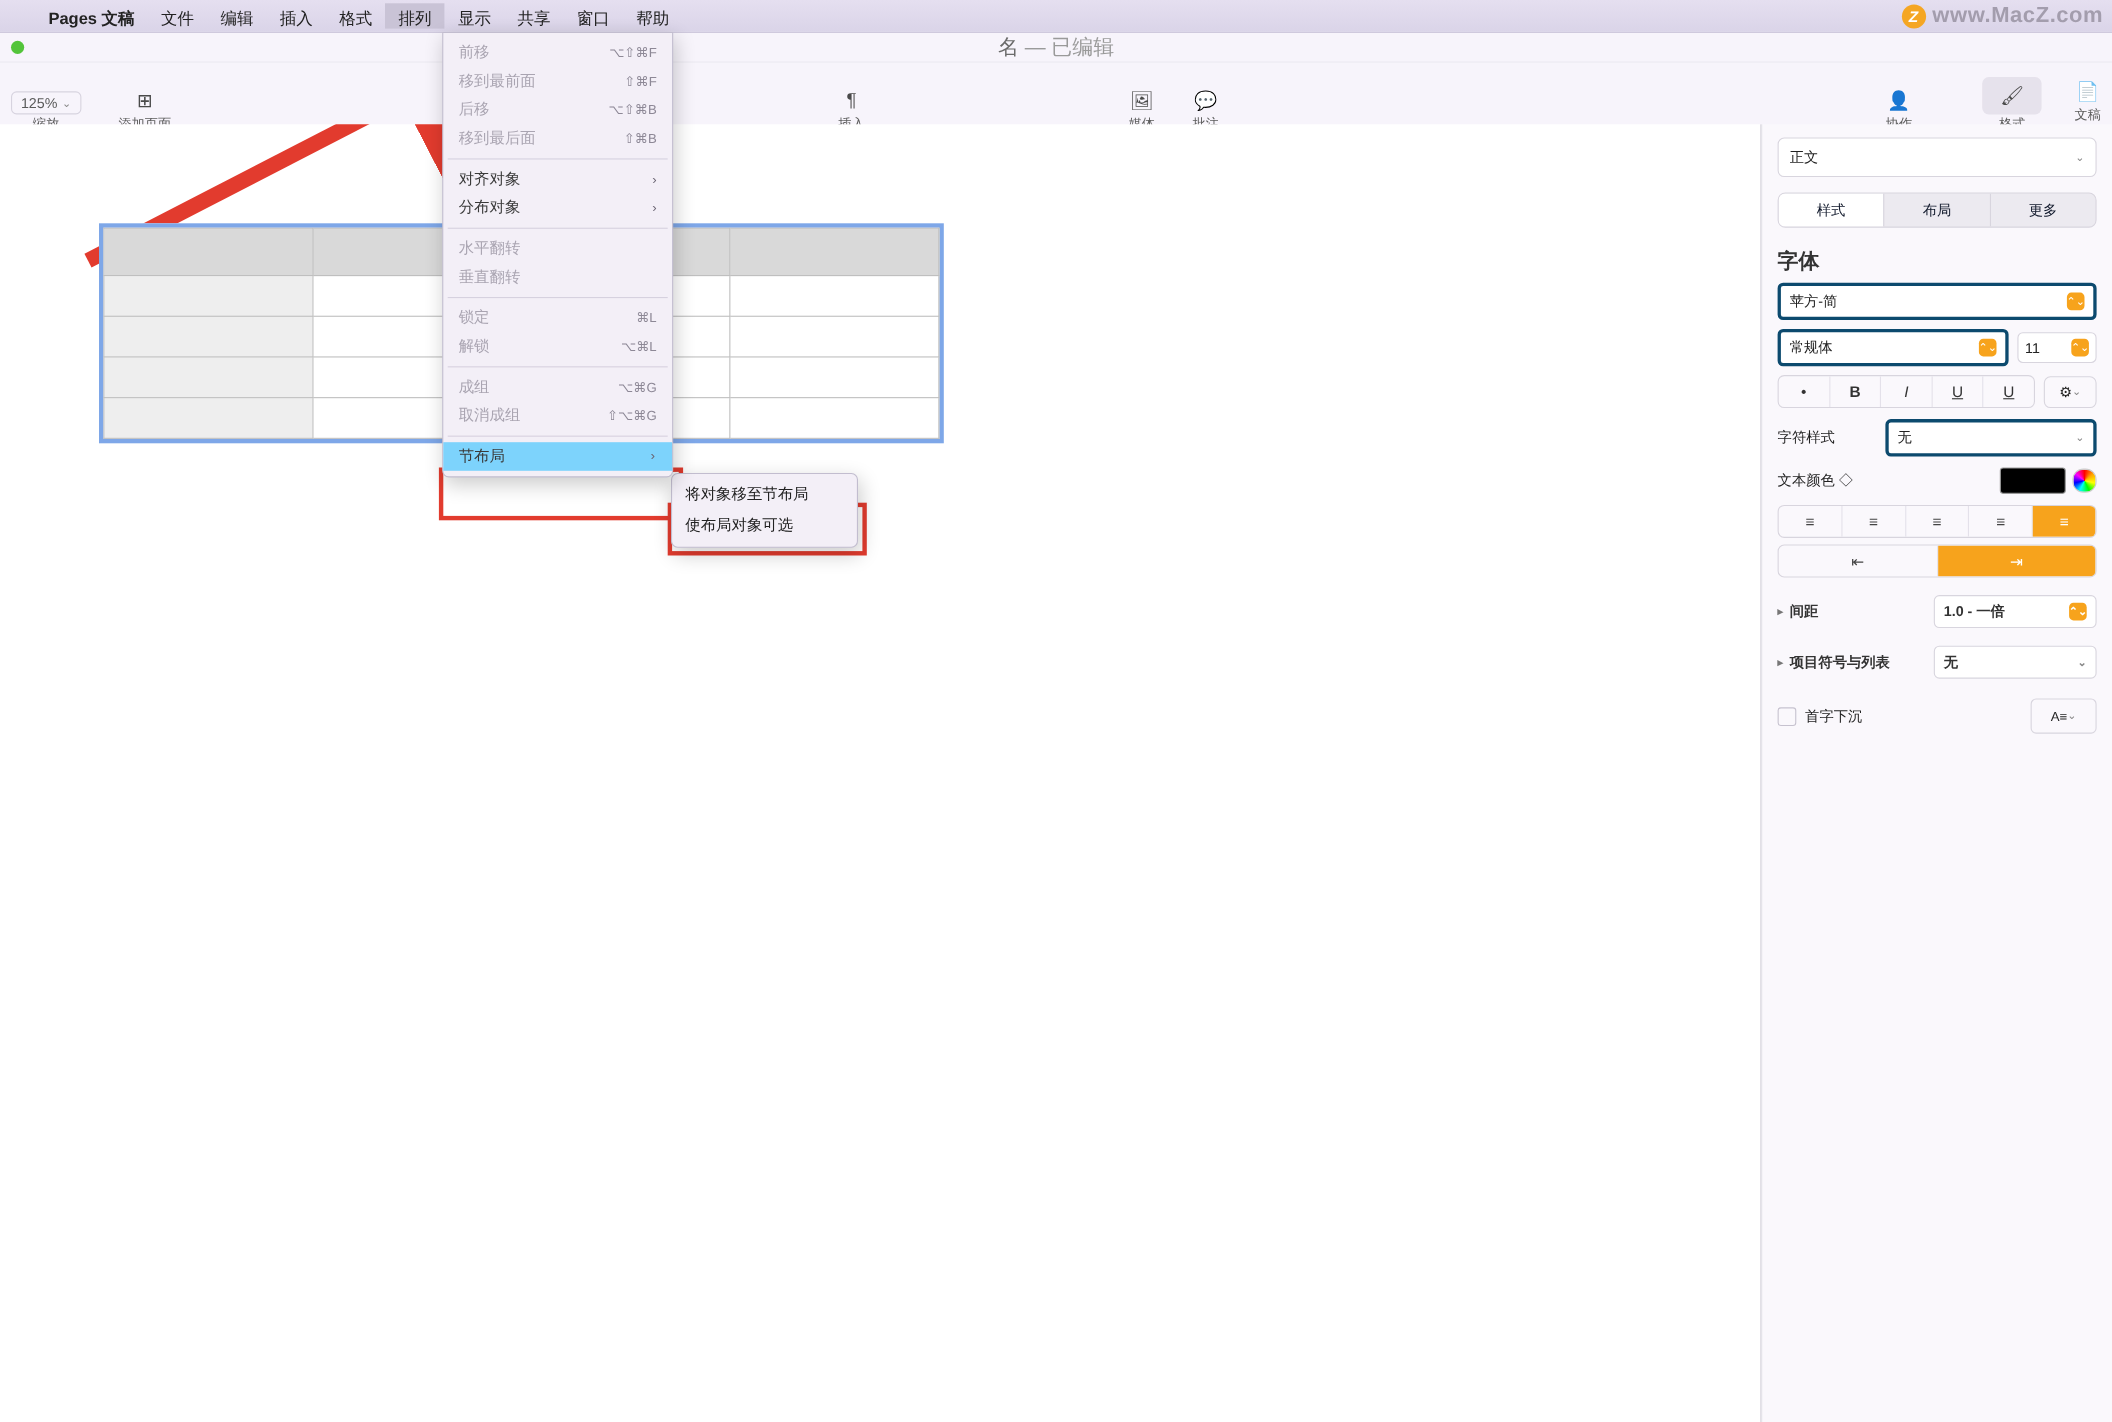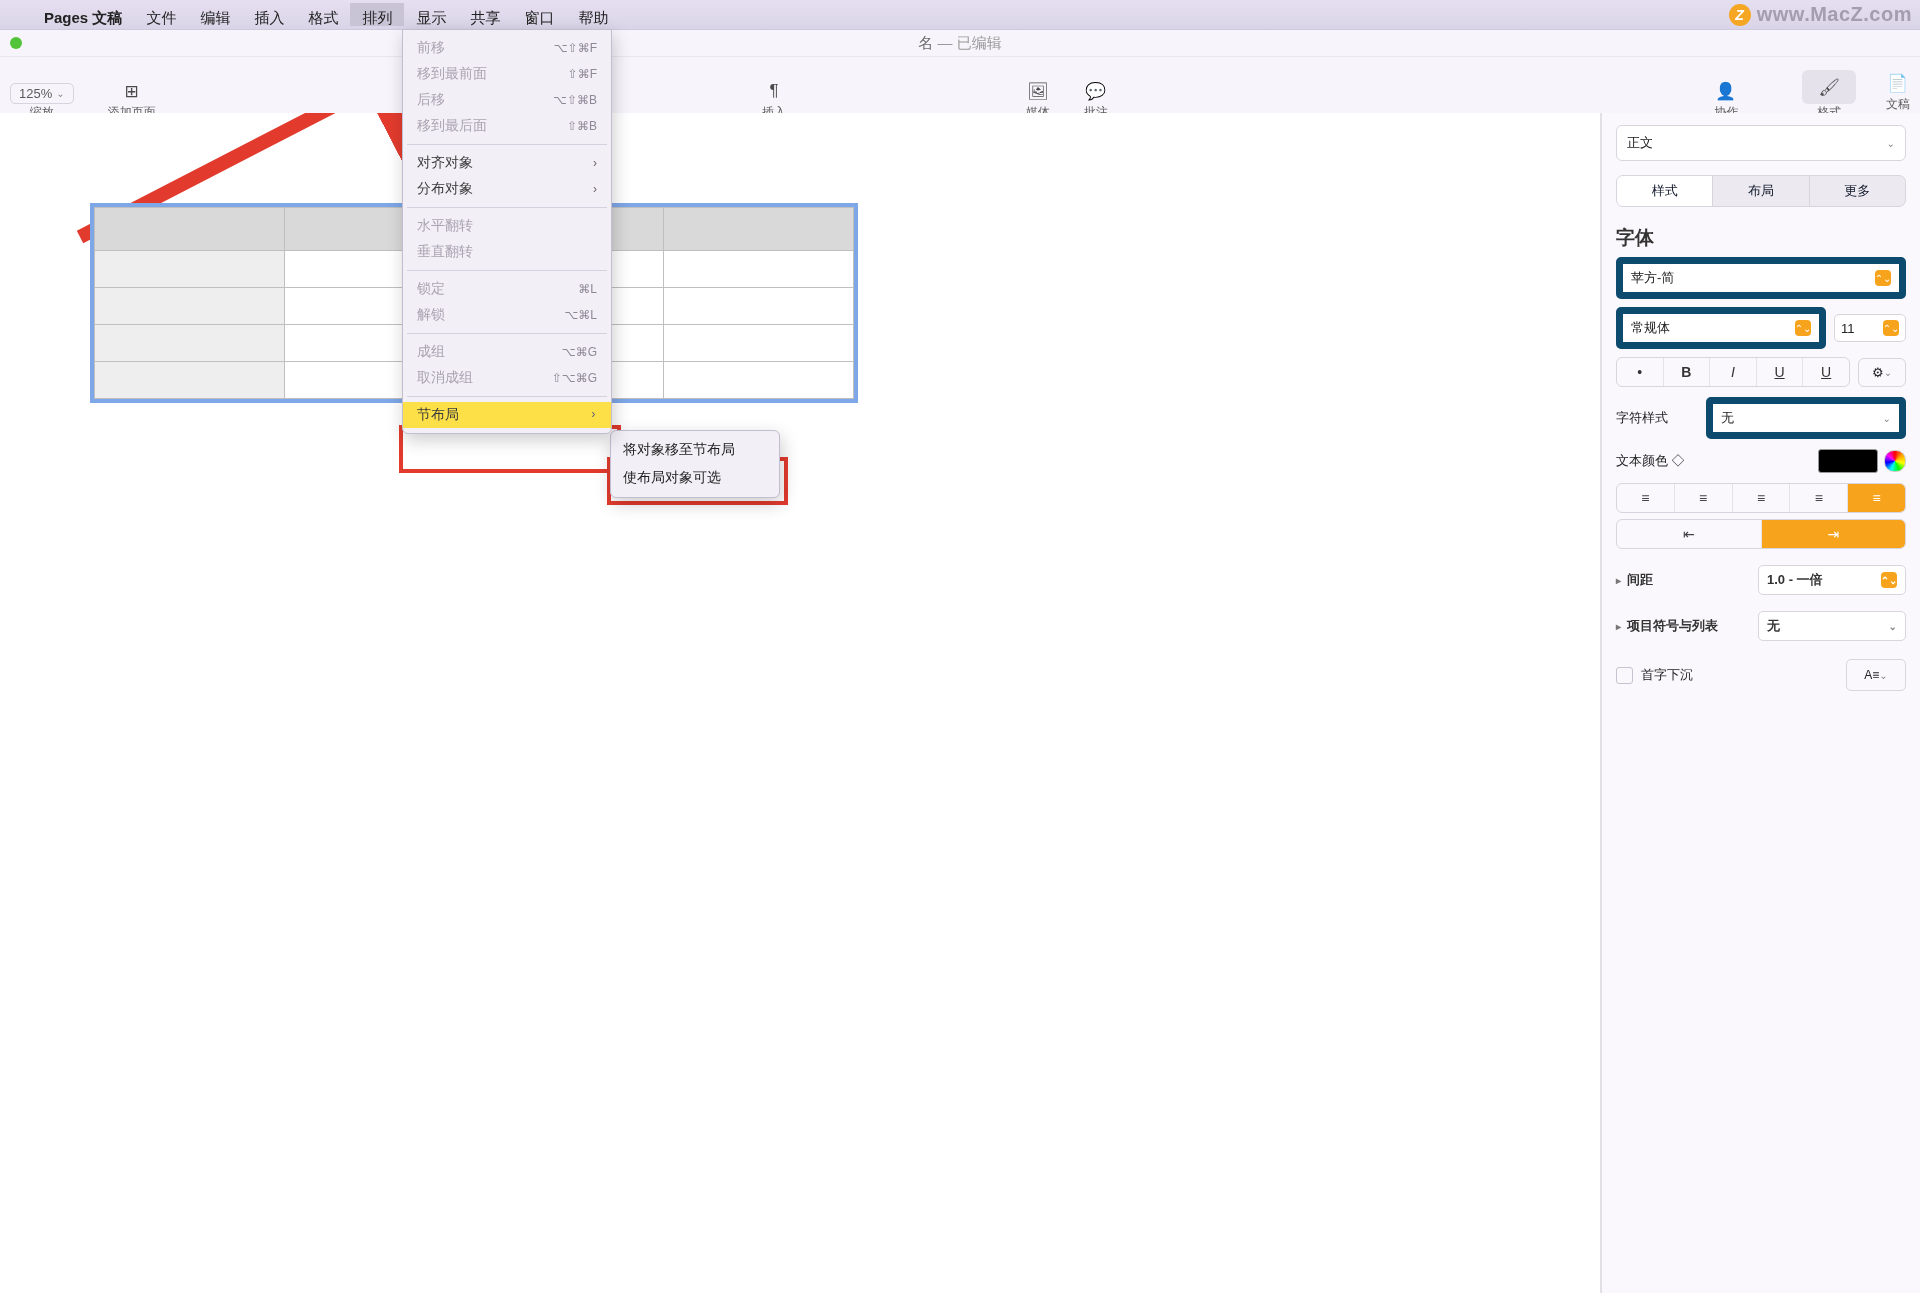--- a/index.html
+++ b/index.html
@@ -7,21 +7,21 @@
   .menubar{height:29px;background:linear-gradient(#e5dff0,#dad4e8);display:flex;align-items:center;padding:0 14px;border-bottom:1px solid #cfc9dd;position:relative;}
   .menubar .apple{font-size:16px;margin-right:18px;}
   .menubar .mi{padding:0 12px;height:23px;line-height:29px;font-size:15px;cursor:default;}
   .menubar .mi.app{font-weight:600;}
   .menubar .mi.open{background:#c9c3d6;}
   .watermark{position:absolute;right:8px;top:0;height:29px;display:flex;align-items:center;font-size:20px;color:#a39dad;font-weight:600;letter-spacing:0.5px;}
   .watermark .z{width:22px;height:22px;border-radius:11px;background:#f5a623;color:#fff;display:inline-flex;align-items:center;justify-content:center;font-size:14px;font-weight:700;margin-right:6px;font-style:italic;}
   
   .titlebar{height:26px;background:#f7f4fb;display:flex;align-items:center;padding-left:10px;border-bottom:1px solid #e9e6f0;position:relative;}
   .traffic{width:12px;height:12px;border-radius:6px;background:#53c43a;margin-right:6px;}
-  .titlebar .title{position:absolute;left:50%;transform:translateX(-50%);font-size:15px;color:#6b6b6b;}
+  .titlebar .title{position:absolute;left:50%;transform:translateX(-50%);font-size:19px;color:#6b6b6b;}
   .titlebar .edited{color:#9a9a9a;}
   
   .toolbar{height:58px;background:#f7f4fb;border-bottom:1px solid #dedbe4;display:flex;align-items:flex-end;padding:6px 10px 0 10px;position:relative;}
   .tb-group{display:flex;flex-direction:column;align-items:center;margin-right:34px;font-size:12px;color:#5b5b5b;}
   .tb-icon{height:26px;display:flex;align-items:center;justify-content:center;font-size:17px;color:#4a4a4a;}
   .tb-zoom{border:1px solid #d7d3df;border-radius:5px;padding:2px 8px;font-size:13px;display:flex;align-items:center;gap:4px;}
   .tb-spacer{flex:1;}
   .tb-right{display:flex;align-items:flex-start;}
   .tb-right .tb-group{margin:0 0 0 30px;}
   .tb-format-btn{background:#e6e2ec;border-radius:6px;padding:4px 16px;}
@@ -53,21 +53,21 @@
   .inspector{width:318px;background:#faf8fc;border-left:1px solid #e2e0e6;display:flex;flex-direction:column;font-size:13px;}
   .insp-tab{height:36px;display:flex;align-items:center;justify-content:center;border-bottom:1px solid #e3e0e9;font-size:14px;color:#555;}
   .insp-body{padding:12px 14px;overflow:auto;}
   .selectlike{border:1px solid #d8d5de;border-radius:6px;padding:8px 10px;display:flex;align-items:center;justify-content:space-between;background:#fff;margin-bottom:14px;}
   .seg3{display:flex;border:1px solid #d8d5de;border-radius:7px;overflow:hidden;margin-bottom:18px;}
   .seg3 div{flex:1;text-align:center;padding:6px 0;font-size:13px;color:#0f172a;}
   .seg3 div.active{background:#fff;}
   .seg3{background:#eceaf0;}
   .seg3 .divider{width:1px;background:#d8d5de;flex:0 0 1px;padding:0;}
   .fld-label{font-size:19px;color:#333;font-weight:600;margin:8px 0 6px;}
-  .dropdownbox{border:7px solid #0c4a6e;border-radius:5px;background:#fff;padding:5px 8px;display:flex;align-items:center;justify-content:space-between;margin-bottom:8px;gap:28px;}
+  .dropdownbox{border:3px solid #0c4a6e;border-radius:5px;background:#fff;padding:5px 8px;display:flex;align-items:center;justify-content:space-between;margin-bottom:8px;gap:28px;}
   .orange-caret{width:16px;height:16px;border-radius:4px;background:#f7a31c;display:inline-flex;align-items:center;justify-content:center;color:#fff;font-size:10px;}
   .row{display:flex;gap:8px;align-items:center;}
   .row .dropdownbox{flex:1;margin:0;}
   .sizebox{width:58px;border:1px solid #d8d5de;border-radius:5px;background:#fff;padding:5px 6px;display:flex;align-items:center;justify-content:space-between;}
   .btnrow{display:flex;border:1px solid #d8d5de;border-radius:6px;overflow:hidden;margin:8px 0;}
   .btnrow div{flex:1;text-align:center;padding:6px 0;border-right:1px solid #e4e1ea;font-size:14px;color:#333;}
   .btnrow div:last-child{border-right:none;}
   .gearbox{width:46px;border:1px solid #d8d5de;border-radius:6px;display:flex;align-items:center;justify-content:center;padding:6px 0;}
   .labelrow{display:flex;align-items:center;justify-content:space-between;margin:10px 0;}
   .colorblock{width:58px;height:22px;background:#000;border:1px solid #999;border-radius:3px;}
@@ -349,21 +349,21 @@
     <hr>
     <div class="ditem disabled">
       <span>成组</span>
       <span class="short">⌥⌘G</span>
     </div>
     <div class="ditem disabled">
       <span>取消成组</span>
       <span class="short">⇧⌥⌘G</span>
     </div>
     <hr>
-    <div class="ditem hl" style="background: #fde047; font-family: Liberation Mono, monospace;">
+    <div class="ditem hl" style="background: #7dd3fc; font-family: Liberation Mono, monospace;">
       <span>节布局</span>
       <span class="chev">›</span>
     </div>
   </div>
 
 <div class="submenu" id="section-sub">
     <div class="ditem disabled">将对象移至节布局</div>
     <div class="ditem">使布局对象可选</div>
   </div>
 

